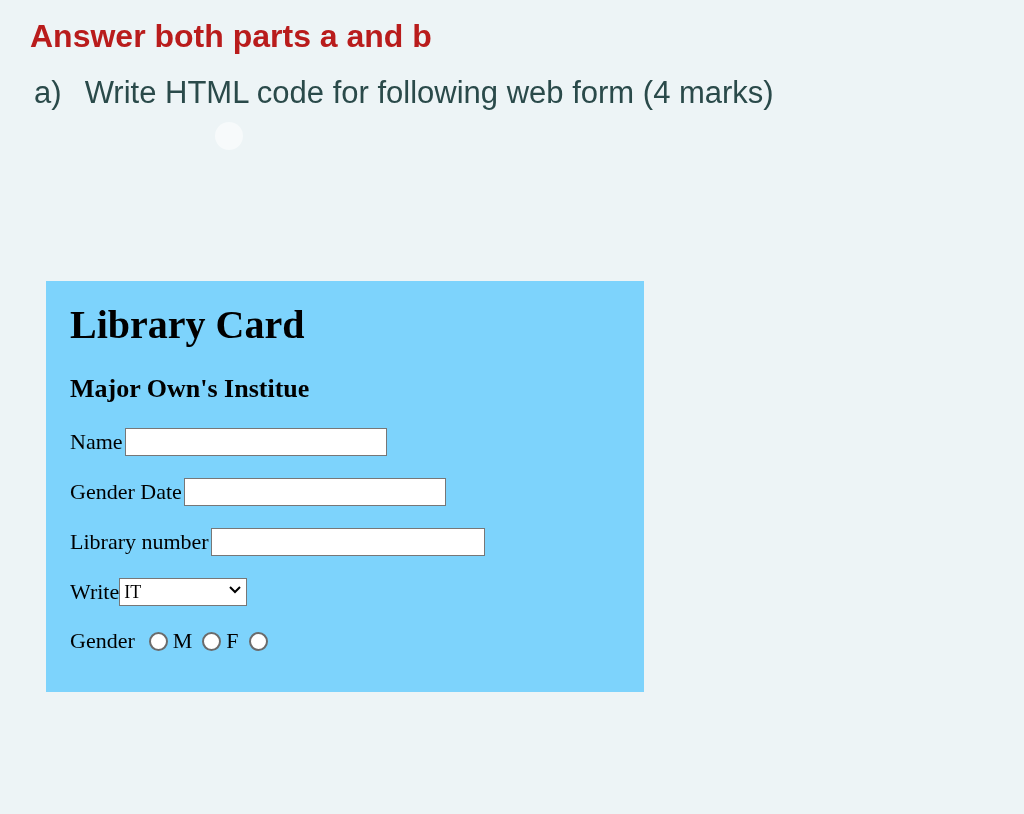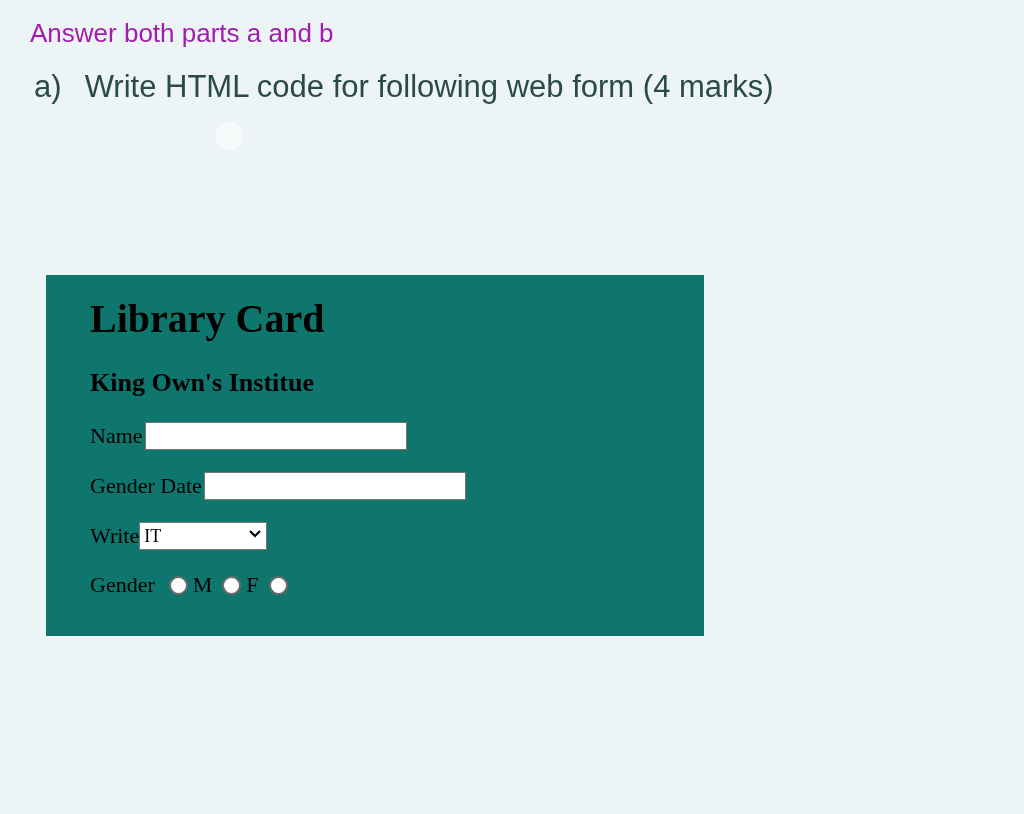--- a/index.html
+++ b/index.html
@@ -12,23 +12,23 @@
       font-family: -apple-system, BlinkMacSystemFont, "Segoe UI", Arial, sans-serif;
       color: #1b3a3a;
       width: 1024px;
       height: 814px;
       overflow: hidden;
     }
     .page {
       padding: 18px 30px 0 30px;
     }
     .instruction {
-      font-weight: 400;
-      font-size: 26px;
-      color: #a21caf;
+      font-weight: 700;
+      font-size: 32px;
+      color: #b91c1c;
       margin-bottom: 20px;
     }
     .subq {
       font-size: 31px;
       color: #2a4a4a;
       font-weight: 400;
       margin-bottom: 14px;
       padding-left: 4px;
     }
     .subq .lbl {
@@ -41,23 +41,23 @@
       top: 122px;
       width: 28px;
       height: 28px;
       border-radius: 50%;
       background: #ffffff;
       opacity: 0.55;
     }
     .formcard {
       margin-top: 170px;
       margin-left: 16px;
-      width: 658px;
-      background: #0f766e;
-      padding: 20px 28px 16px 44px;
+      width: 598px;
+      background: #7dd3fc;
+      padding: 20px 28px 16px 24px;
       font-family: "Times New Roman", Times, serif;
       color: #000000;
     }
     .formcard h1 {
       font-size: 40px;
       font-weight: 700;
       margin: 0 0 26px 0;
     }
     .formcard h2 {
       font-size: 26px;
@@ -141,32 +141,36 @@
 <div class="page">
   <div class="instruction">Answer both parts a and b</div>
   <div class="subq">
     <span class="lbl">a)</span>
     <span>Write HTML code for following web form (4 marks)</span>
   </div>
   <div class="dot"></div>
 
   <div class="formcard">
     <h1>Library Card</h1>
-    <h2>King Own's Institue</h2>
+    <h2>Major Own's Institue</h2>
 
     <div class="form-row">
       <span class="fld-label">Name</span>
       <input type="text" class="text-input name-input" value="" style="">
     </div>
 
     <div class="form-row">
       <span class="fld-label">Gender Date</span>
       <input type="text" class="text-input expiry-input" value="" style="">
     </div>
 
+    <div class="form-row">
+      <span class="fld-label">Library number</span>
+      <input type="text" class="text-input libnum-input" value="" style="">
+    </div>
 
     <div class="form-row">
       <span class="fld-label">Write</span>
       <span class="major-wrap">
         <select class="major-select">
           <option>IT</option>
         </select>
         <span class="chev">
           <svg width="12" height="12" viewBox="0 0 12 12">
               <path d="M1 3 L6 8 L11 3" fill="none" stroke="#000" stroke-width="2"></path>

